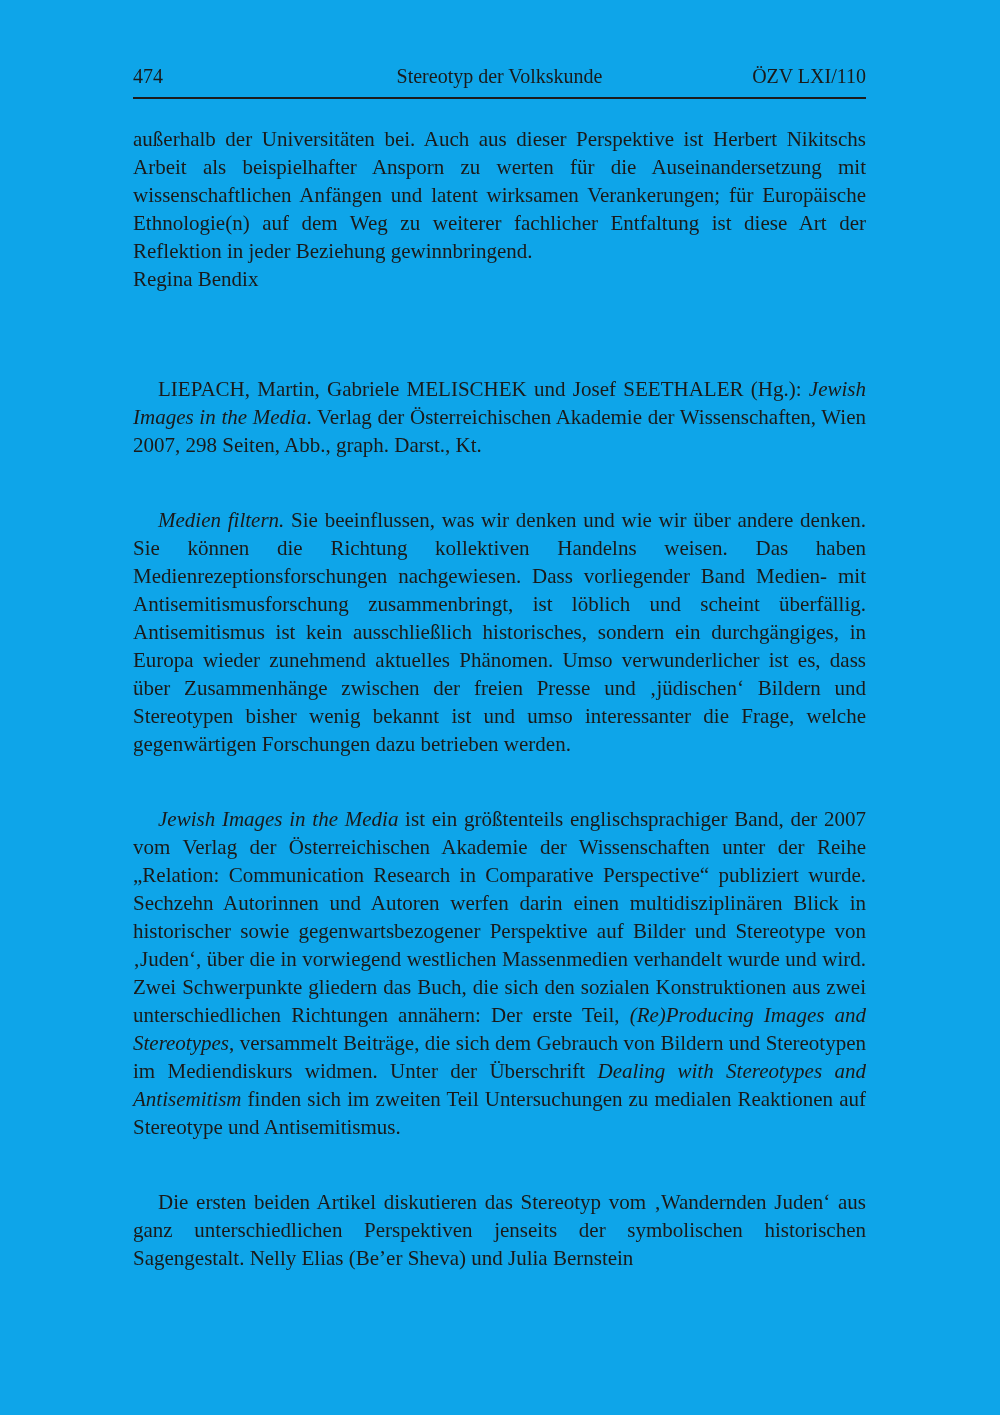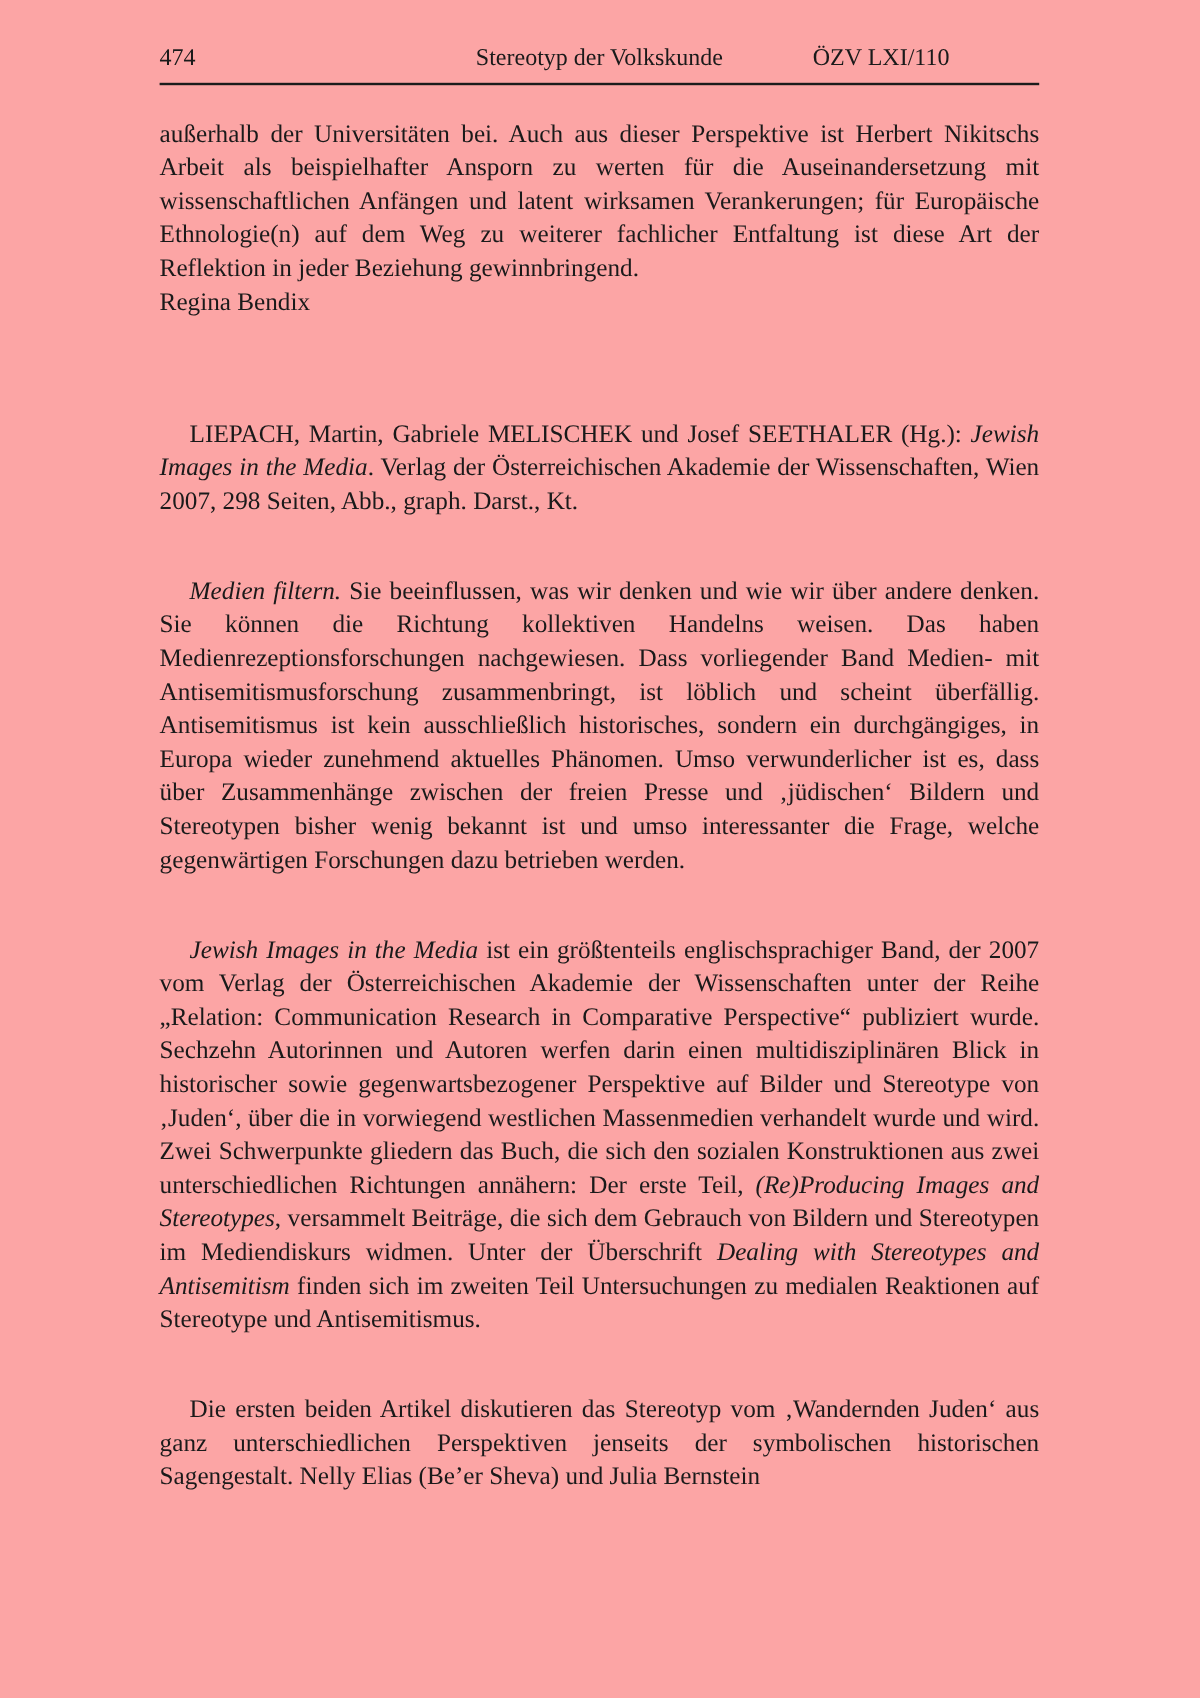--- a/index.html
+++ b/index.html
@@ -5,37 +5,37 @@
   html, body {
     margin: 0;
     padding: 0;
     background: #fdfdfc;
   }
   .page {
     position: relative;
     width: 1000px;
     height: 1415px;
     box-sizing: border-box;
-    padding: 36px 134px 0 133px;
-    background: #fca5a5;
+    padding: 64px 134px 0 133px;
+    background: #0ea5e9;
     color: #1a1a1a;
     font-family: "Liberation Serif", "DejaVu Serif", serif;
     font-size: 21px;
     line-height: 28px;
   }
   .page-header {
     display: flex;
     align-items: baseline;
     font-size: 20px;
     line-height: 24px;
   }
   .h-side { flex: 1 1 0; }
   .h-left { text-align: left; }
   .h-center { flex: 0 0 auto; text-align: center; }
-  .h-right { text-align: center; }
+  .h-right { text-align: right; }
   .header-rule {
     height: 2px;
     background: #1c1c1c;
     margin-top: 9px;
   }
   .page-body {
     margin-top: 26px;
   }
   p {
     margin: 0;

